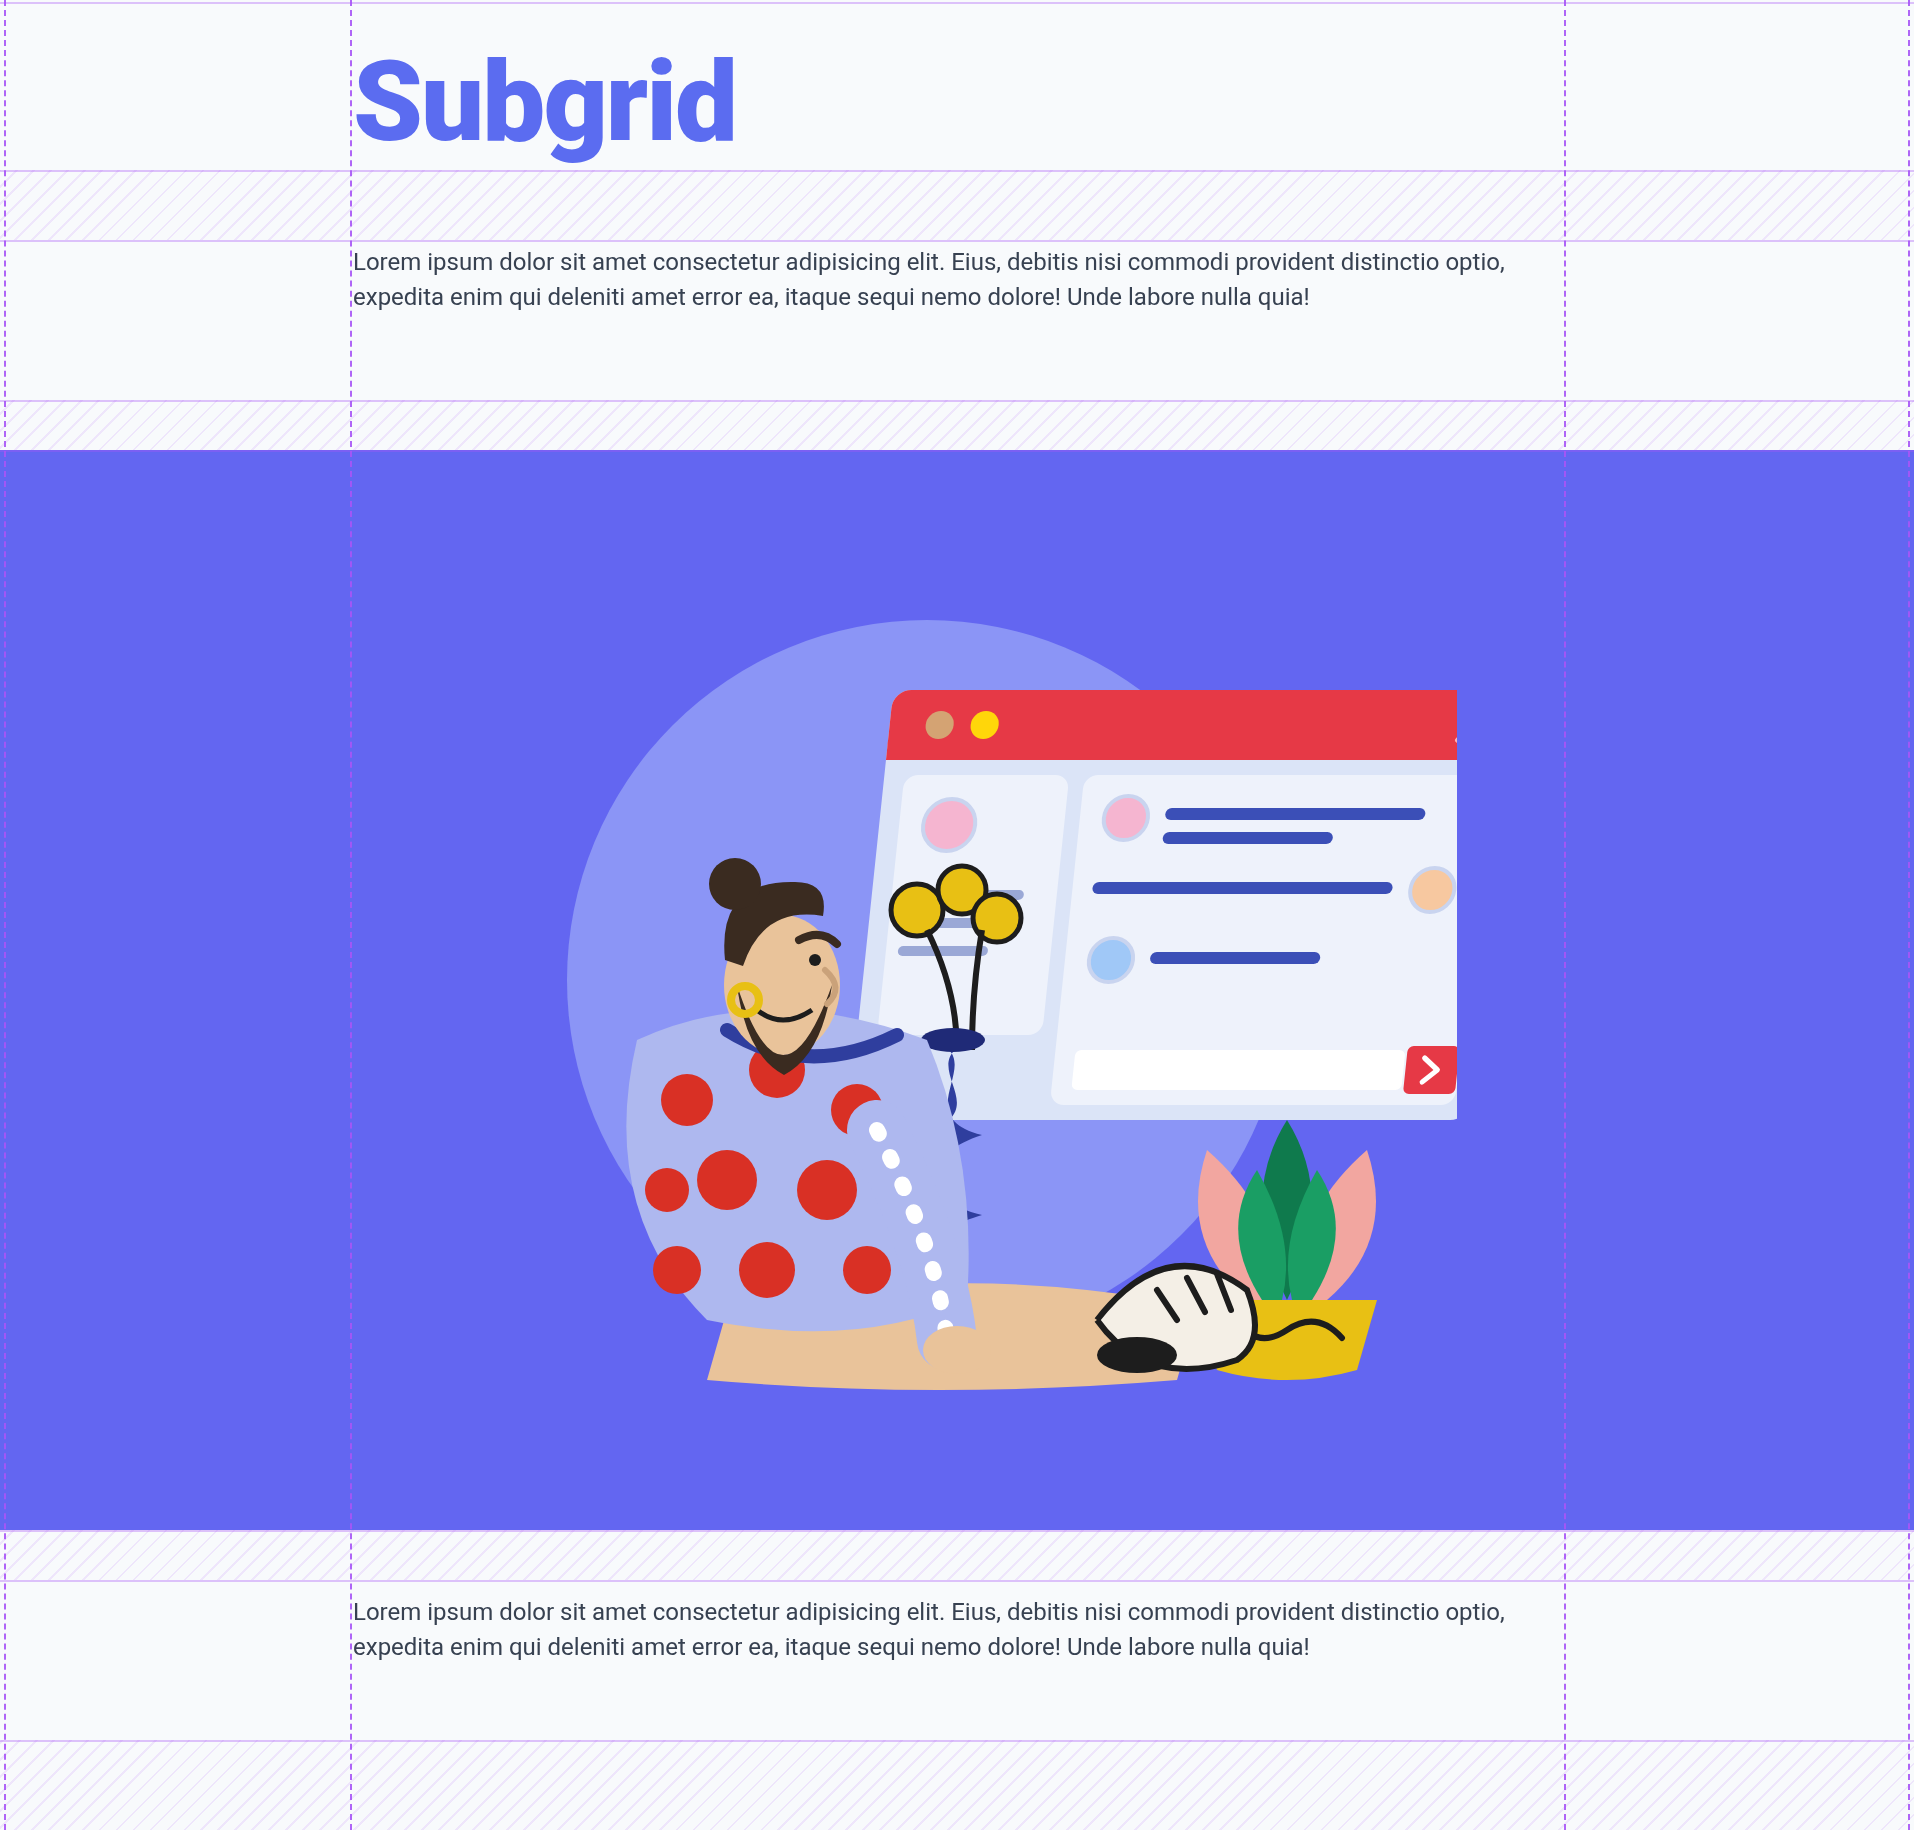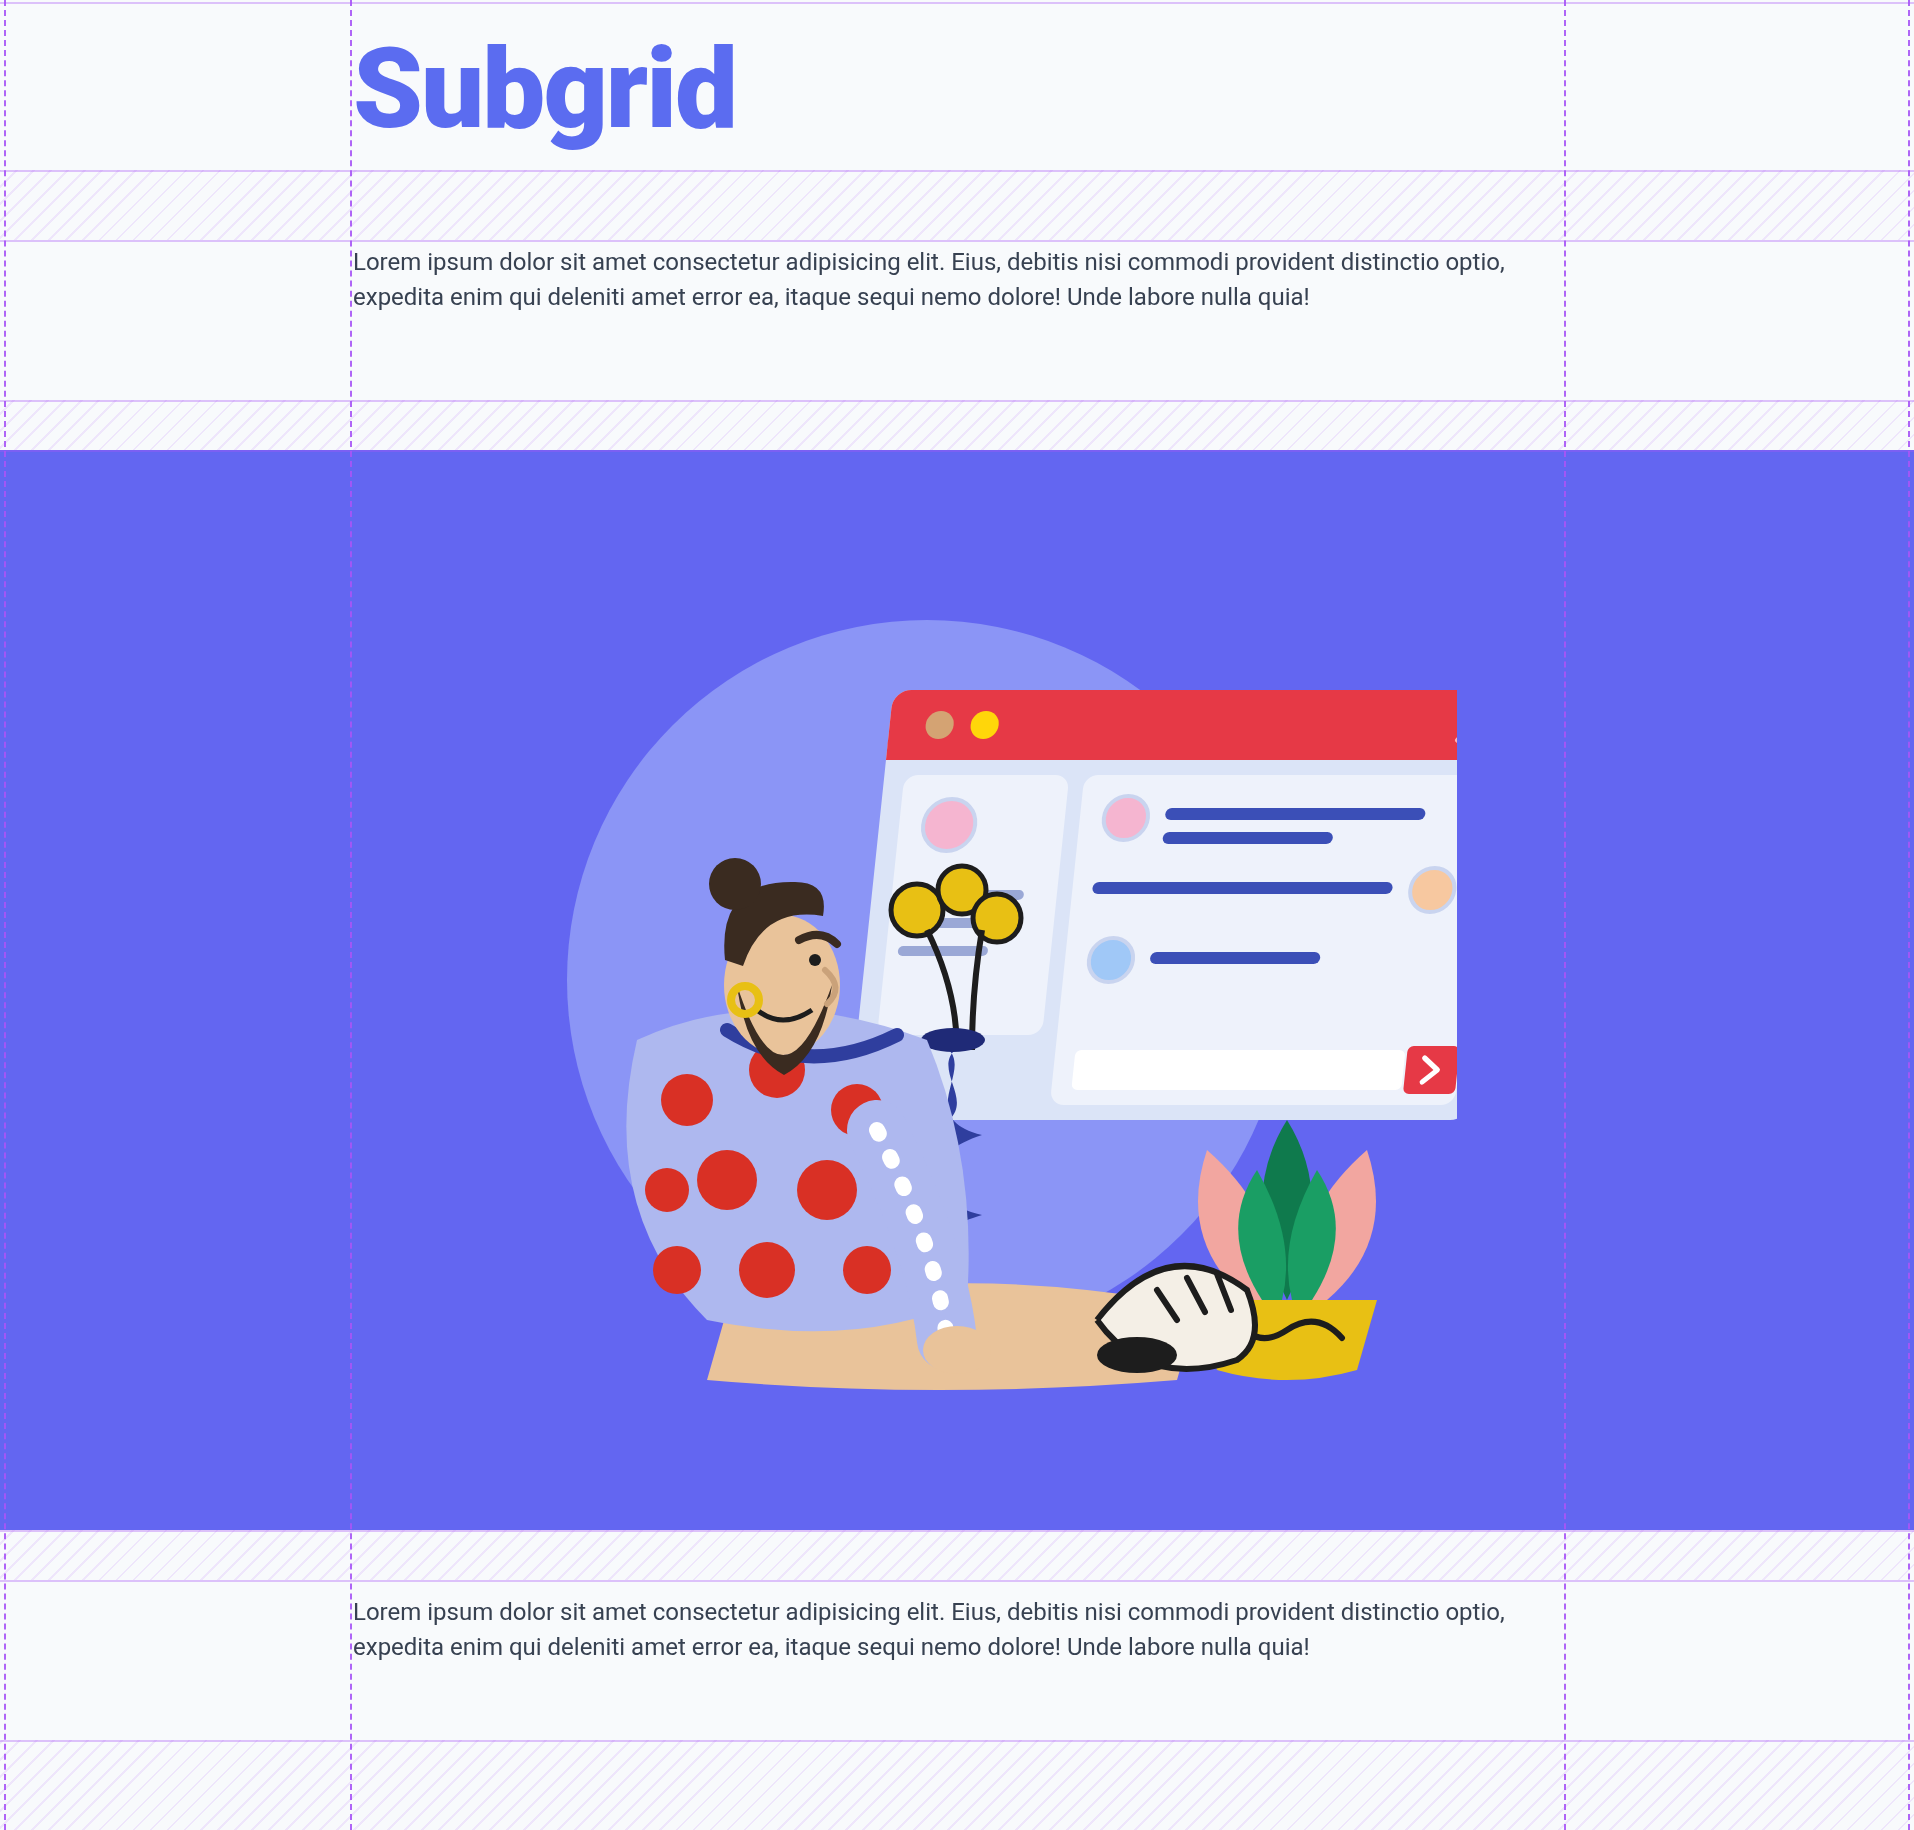--- a/index.html
+++ b/index.html
@@ -56,21 +56,21 @@
   
   .content {
     position: absolute;
     left: 353px;
     right: 353px; 
     top: 0;
   }
 
   h1.page-title {
     margin: 0;
-    padding-top: 30px;
+    padding-top: 43px;
     font-weight: 900;
     font-size: 112px;
     line-height: 1.05;
     color: var(--heading);
     letter-spacing: -2px;
   }
 
   p.body-para {
     margin: 0;
     font-size: 24px;

